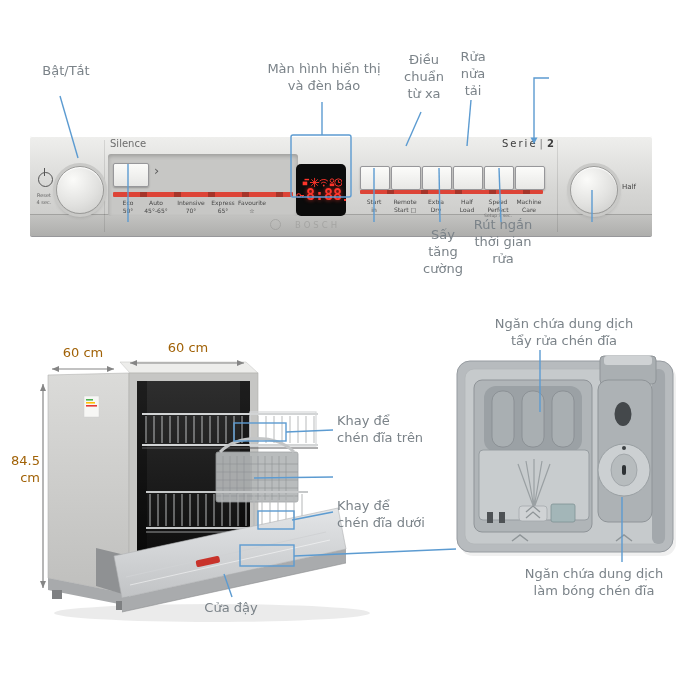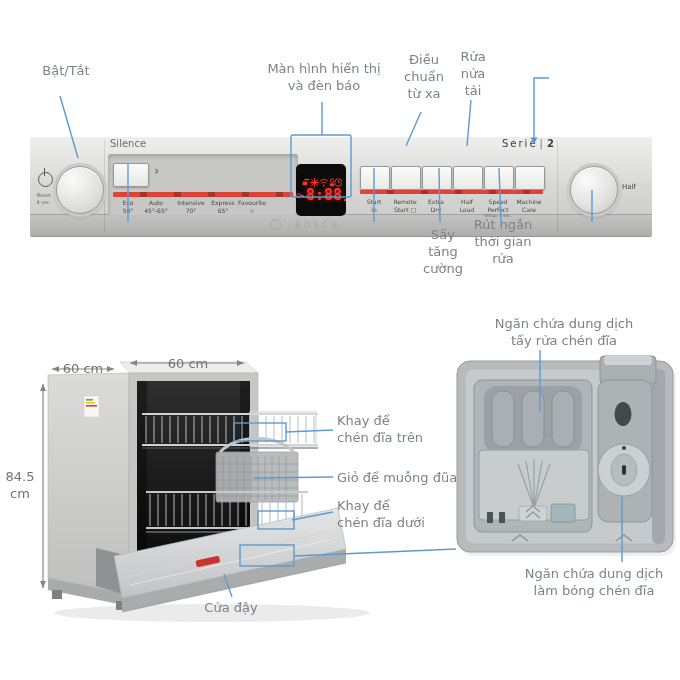--- a/index.html
+++ b/index.html
@@ -4,22 +4,22 @@
 <style>
   html,body{margin:0;padding:0;background:#fff;}
   #stage{position:relative;width:680px;height:680px;background:#ffffff;overflow:hidden;
          font-family:"DejaVu Sans",sans-serif;}
   svg{display:block;}
   .layer{position:absolute;left:0;top:0;}
   
   .lbl{position:absolute;color:#7b8389;font-size:13px;line-height:1.32;text-align:center;
        white-space:pre-line;z-index:4;}
   .lbl.left{text-align:left;}
-  .lbl.right{}
-  .dim{color:#737373;margin-top:16px;}
+  .lbl.right{text-align:right;}
+  .dim{color:#a16207;}
   
   .panel{position:absolute;left:30px;top:112px;width:622px;height:99px;z-index:2;
          background:linear-gradient(#efefed,#d6d6d4 55%,#c7c7c5);
          border-bottom:2px solid #97979a;border-radius:2px;
          box-shadow:0 1px 0 #fff inset;margin-top:24px;}
   .panel .strip{position:absolute;left:0;top:78px;width:100%;height:21px;
          background:linear-gradient(#c3c3c1,#aeaeac);border-top:1px solid #a2a2a0;}
   .seam{position:absolute;top:4px;height:92px;width:1px;background:rgba(0,0,0,.10);}
   .silence{position:absolute;left:80px;top:2px;font-size:10px;color:#6d6d6d;}
   .serie{position:absolute;left:472px;top:2px;font-size:10px;color:#3c3c3c;letter-spacing:2px;}
@@ -290,21 +290,20 @@
   <div class="lbl" style="left:458px;top:216px;width:90px">Rút ngắn
 thời gian
 rửa</div>
 
   <div class="lbl dim" style="left:48px;top:344px;width:70px">60 cm</div>
   <div class="lbl dim" style="left:152px;top:339px;width:72px">60 cm</div>
   <div class="lbl dim right" style="left:0px;top:452px;width:40px">84.5 cm</div>
 
   <div class="lbl left" style="left:337px;top:412px;width:112px">Khay để
 chén đĩa trên</div>
-  <div class="lbl left" style="left:337px;top:469px;width:140px">Giỏ để muỗng đũa</div>
   <div class="lbl left" style="left:337px;top:497px;width:112px">Khay để
 chén đĩa dưới</div>
   <div class="lbl" style="left:188px;top:599px;width:86px">Cửa đậy</div>
 
   <div class="lbl" style="left:470px;top:315px;width:188px">Ngăn chứa dung dịch
 tẩy rửa chén đĩa</div>
   <div class="lbl" style="left:500px;top:565px;width:188px">Ngăn chứa dung dịch
 làm bóng chén đĩa</div>
 
 </div>

